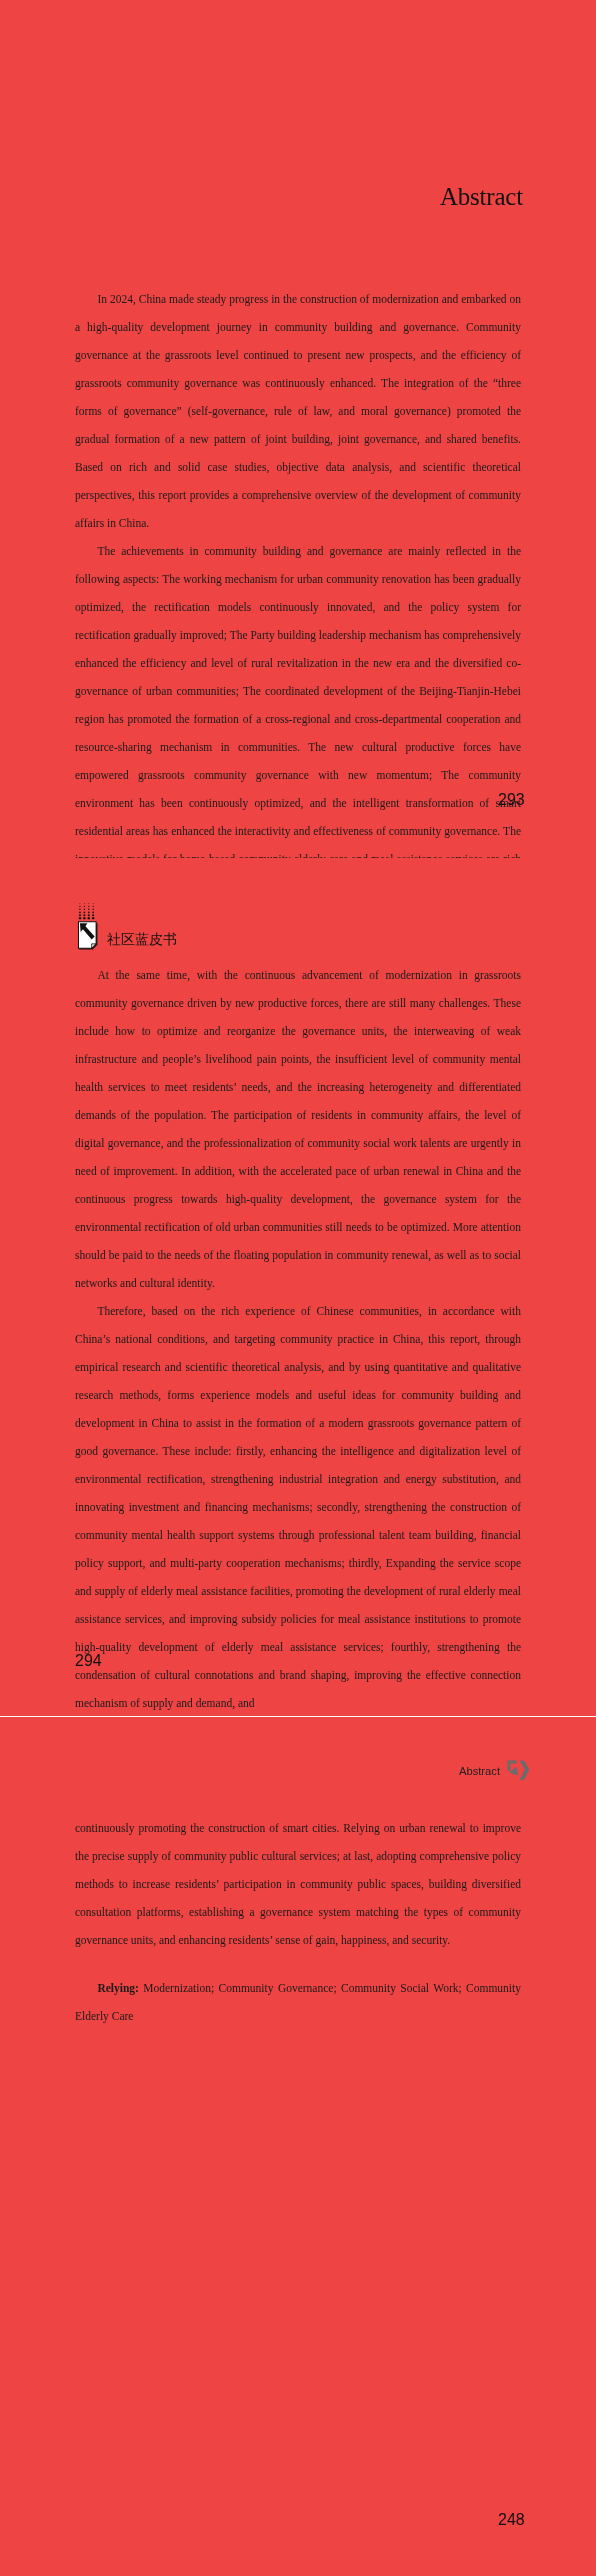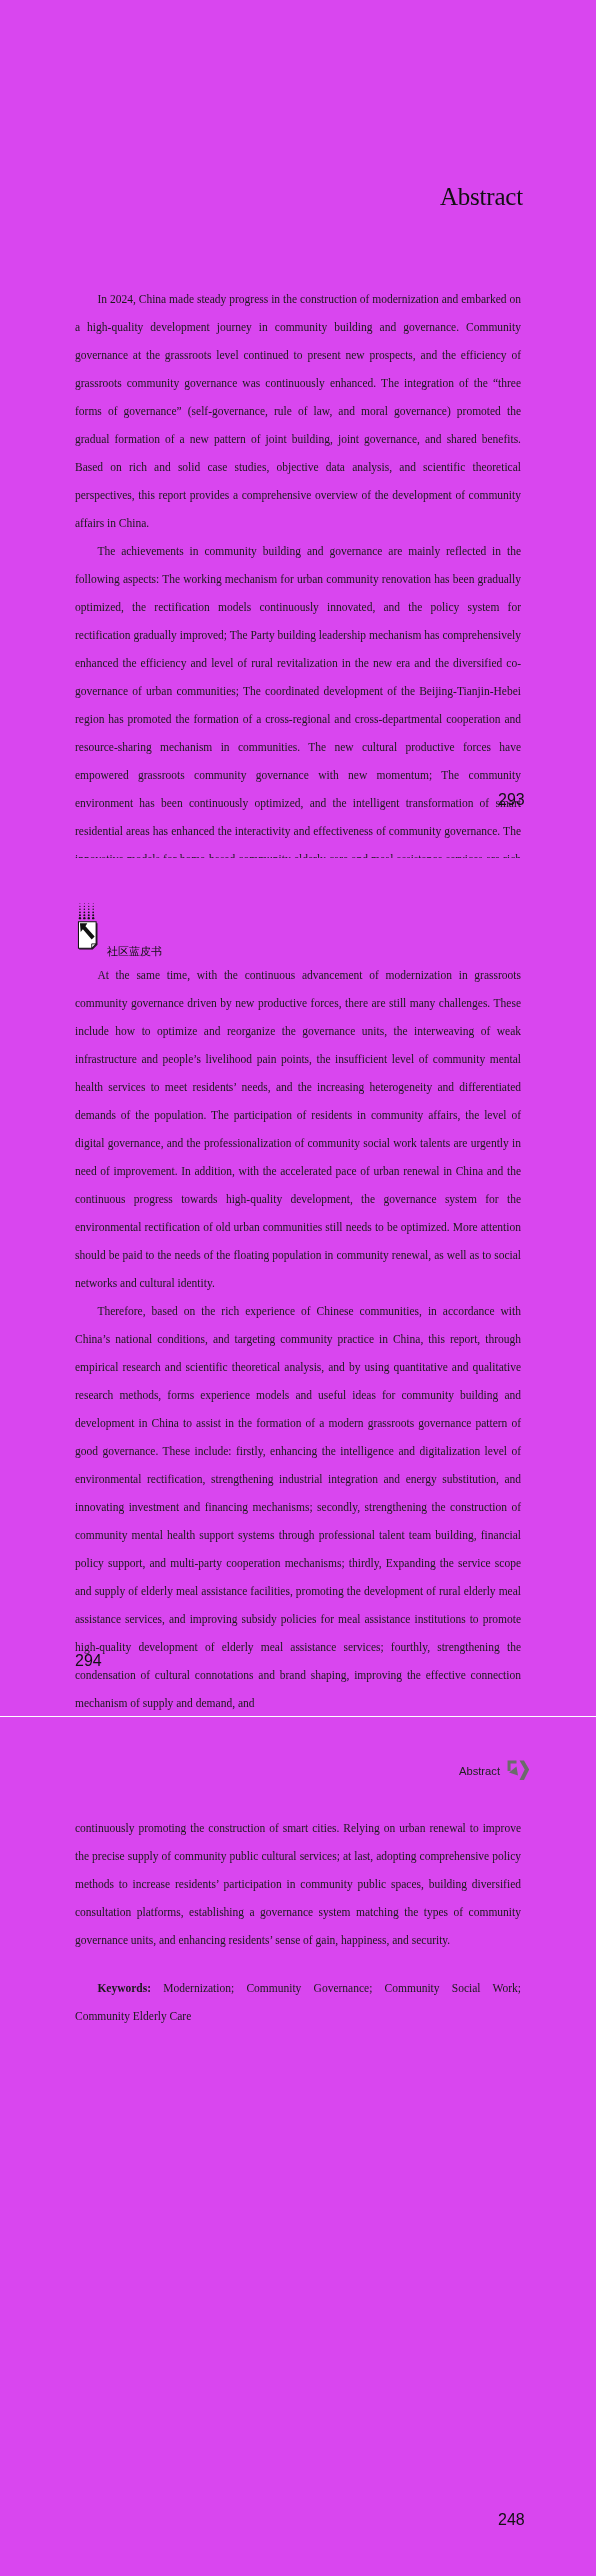--- a/index.html
+++ b/index.html
@@ -1,17 +1,17 @@
 <!DOCTYPE html>
 <html style="font-size:12px"><head>
 <meta charset="utf-8">
 <style>
   html, body { margin: 0; padding: 0; background: #ffffff; }
   body { width: 596px; height: 2576px; position: relative; overflow: hidden; }
-  .page { position: absolute; left: 0; width: 596px; background: #d946ef; }
+  .page { position: absolute; left: 0; width: 596px; background: #ef4444; }
   .p1 { top: 0; height: 858px; }
   .p2 { top: 858px; height: 858px; }
   .p3 { top: 1717px; height: 859px; }
   .title {
     position: absolute; right: 73px; top: 183px;
     font-family: "Liberation Serif", "DejaVu Serif", serif;
     font-size: 25px; color: #111; letter-spacing: -0.2px;
   }
   .body {
     position: absolute; left: 75px; width: 446px;
@@ -29,22 +29,22 @@
   .pagenum {
     position: absolute;
     font-family: "Liberation Sans", "DejaVu Sans", sans-serif;
     font-size: 16px; color: #111;
   }
   .p1 .pagenum { left: 498px; top: 791px; }
   .p2 .pagenum { left: 75px; top: 794px; }
   .p3 .pagenum { left: 498px; top: 794px; }
   .series-header { position: absolute; left: 77px; top: 43px; height: 45px; }
   .series-header .label {
-    position: absolute; left: 30px; top: 43px; white-space: nowrap;
-    font-family: Liberation Mono, monospace; font-size: 11px; color: #111;
+    position: absolute; left: 30px; top: 30px; white-space: nowrap;
+    font-family: Liberation Mono, monospace; font-size: 14px; color: #111;
   }
   .series-header svg { position: absolute; left: 0; top: 0; }
   .running-header { position: absolute; right: 66px; top: 42px; height: 22.4px; }
   .running-header .label {
     position: absolute; right: 30px; top: 6px; white-space: nowrap;
     font-family: "Liberation Sans", "DejaVu Sans", sans-serif; font-size: 11.2px; color: #222;
   }
   .running-header svg { position: absolute; right: 0; top: 0; }
 </style>
 </head>
@@ -106,17 +106,17 @@
   <div class="running-header">
     <span class="label">Abstract</span>
     <svg width="24" height="22.4" viewBox="0 0 32 30">
       <path d="M2 2 L14 2 L14 6 L6 6 L6 16 L2 16 Z" fill="#6b6b6b"></path>
       <path d="M4 18 L14 10 L16 22 Z" fill="#6b6b6b"></path>
       <path d="M18 2 L24 2 L31 14 L24 28 L18 28 L25 14 Z" fill="#6b6b6b"></path>
     </svg>
   </div>
   <div class="body">
     <p class="noindent">continuously promoting the construction of smart cities. Relying on urban renewal to improve the precise supply of community public cultural services; at last, adopting comprehensive policy methods to increase residents’ participation in community public spaces, building diversified consultation platforms, establishing a governance system matching the types of community governance units, and enhancing residents’ sense of gain, happiness, and security.</p>
-    <p class="kw-block"><span class="kw-label">Keywords:</span><span> Modernization; Community Governance; Community Social Work; Community Elderly Care</span></p>
+    <p class="kw-block"><span class="kw-label">Relying:</span><span> Modernization; Community Governance; Community Social Work; Community Elderly Care</span></p>
   </div>
   <div class="pagenum">248</div>
 </div>
 
 
 </body></html>

